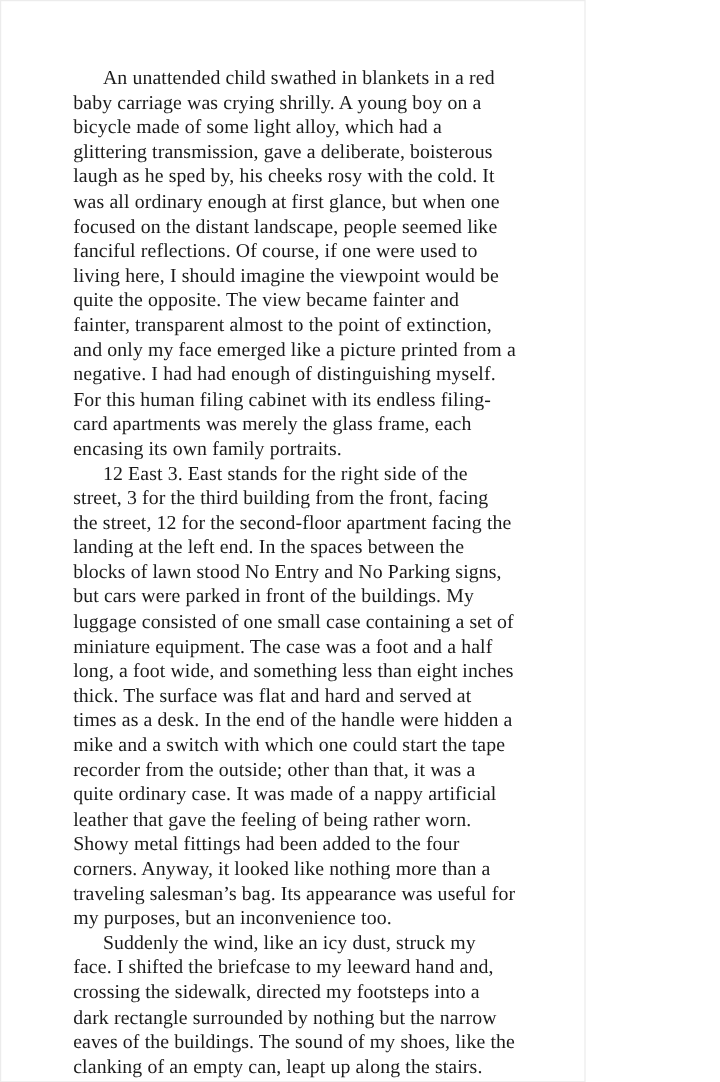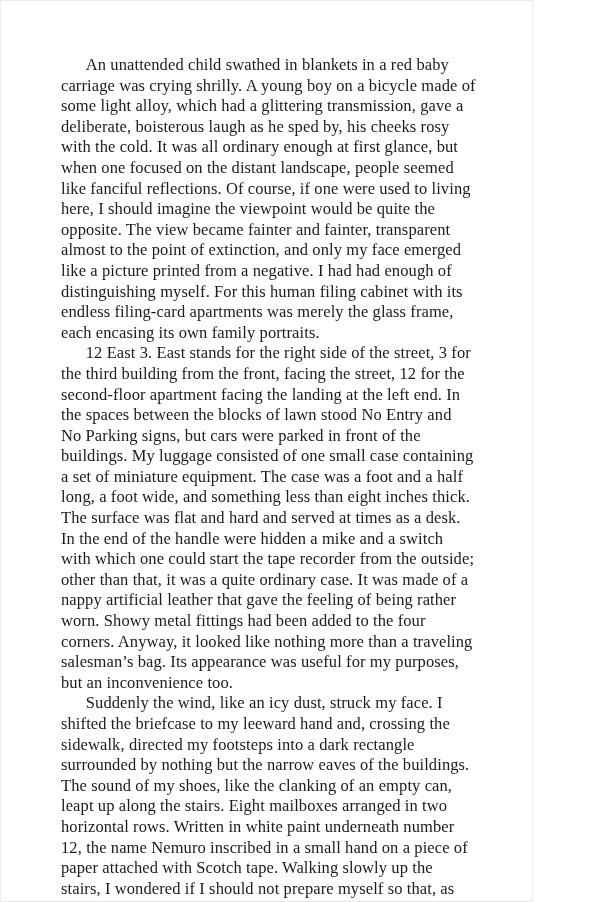--- a/index.html
+++ b/index.html
@@ -1,21 +1,21 @@
 <!DOCTYPE html>
 <html><head>
 <meta charset="utf-8">
 <style>
   html, body {
     margin: 0;
     padding: 0;
     background: #ffffff;
   }
   .page {
-    width: 533px;
+    width: 488px;
     height: 902px;
     box-sizing: border-box;
     background: #ffffff;
     border: 1px solid #ececec;
     padding: 54px 56px 0 60px;
     overflow: hidden;
   }
   .page-text {
     font-family: "Liberation Serif", "DejaVu Serif", serif;
     font-size: 16.5px;

